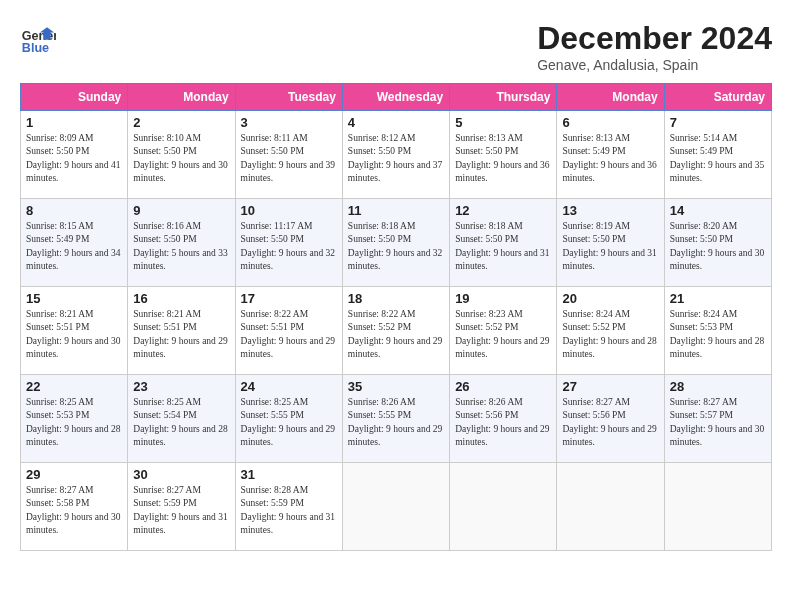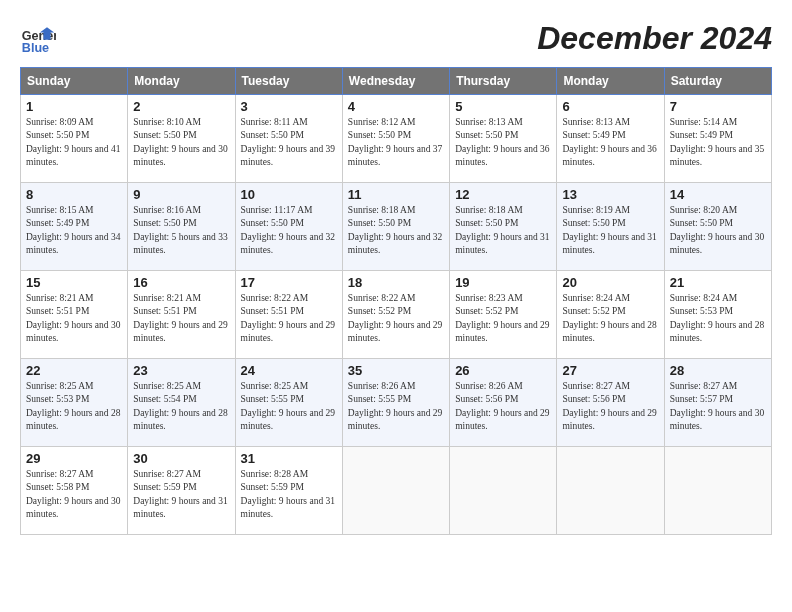--- a/index.html
+++ b/index.html
@@ -20,40 +20,39 @@
       display: flex;
       align-items: center;
       gap: 4px;
     }
     .logo-icon {
       width: 36px;
       height: 36px;
     }
     .title-block {
       text-align: left;
-      font-style: italic;
     }
     .month-title {
       font-size: 32px;
       font-weight: bold;
       color: #222;
     }
     .subtitle {
       font-size: 14px;
       color: #555;
     }
     .calendar {
       width: 100%;
       border-collapse: collapse;
       font-size: 10px;
     }
     .calendar th {
-      background: #737373;
+      background: #ec4899;
       color: #fff;
-      text-align: left;
+      text-align: right;
       padding: 6px 6px;
       font-size: 12px;
       font-weight: bold;
       border: 1px solid #5580d0;
     }
     .calendar td {
       border: 1px solid #ccc;
       vertical-align: top;
       padding: 4px 5px;
       width: 107px;
@@ -86,20 +85,21 @@
 <div class="header">
   <div class="logo">
     <svg class="logo-icon" viewBox="0 0 40 40">
       <text x="2" y="22" font-size="14" font-weight="bold" fill="#333" font-family="Arial">General</text>
       <text x="2" y="36" font-size="14" font-weight="bold" fill="#3a6bc4" font-family="Arial">Blue</text>
       <polygon points="30,8 38,14 34,14 34,22 26,22 26,14 22,14" fill="#3a6bc4"></polygon>
     </svg>
   </div>
   <div class="title-block">
     <div class="month-title">December 2024</div>
+    <div class="subtitle">Genave, Andalusia, Spain</div>
   </div>
 </div>
 
 <table class="calendar">
   <thead>
     <tr>
       <th>Sunday</th>
       <th>Monday</th>
       <th>Tuesday</th>
       <th>Wednesday</th>

